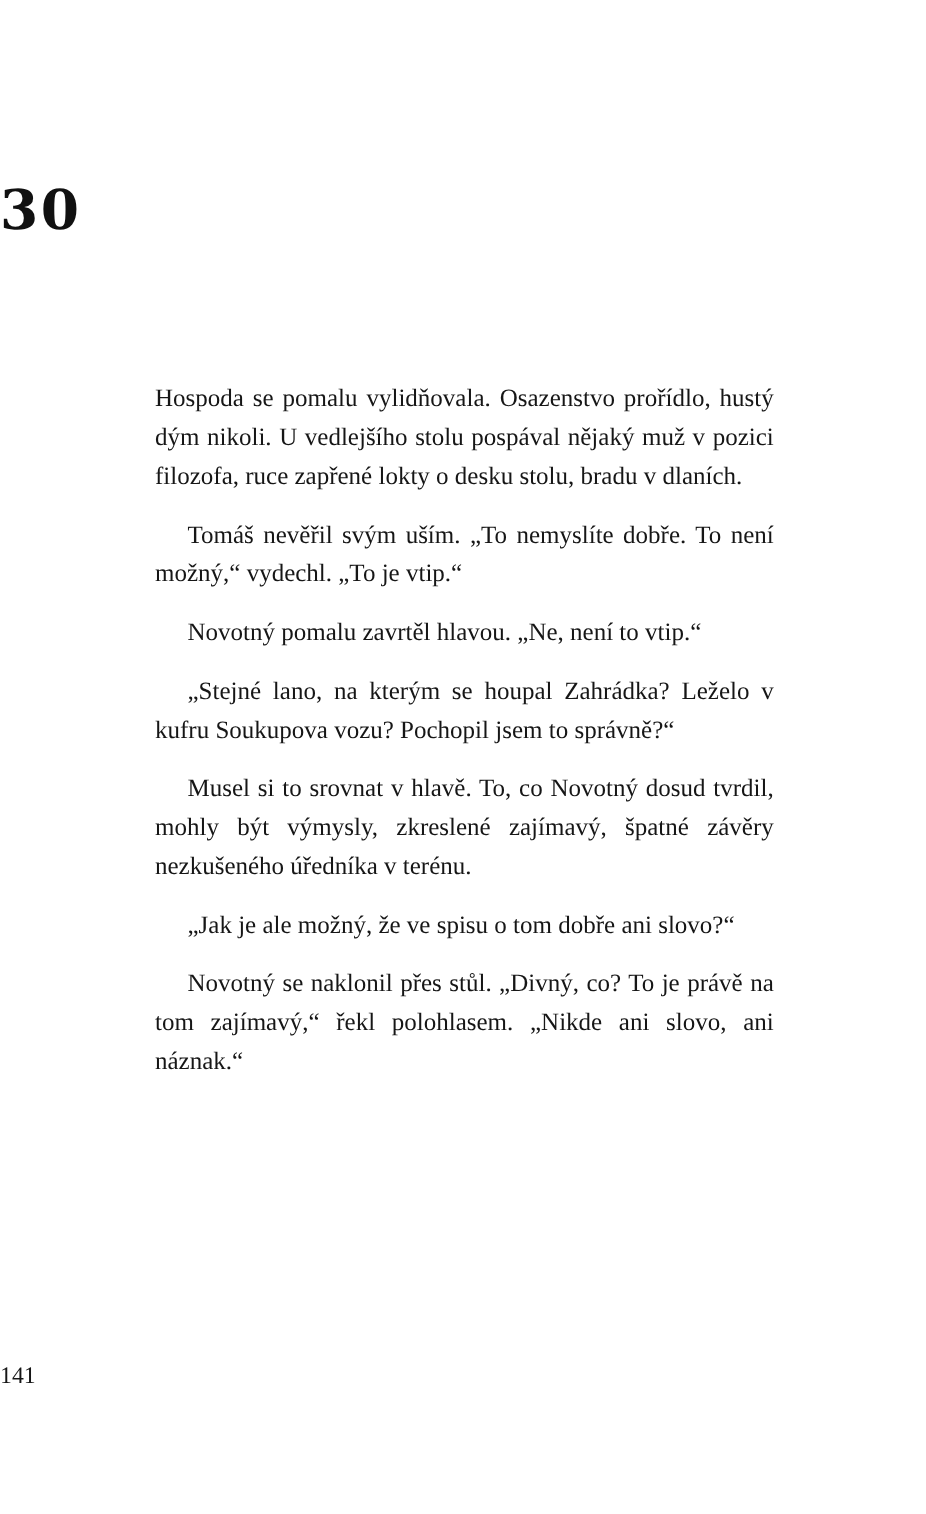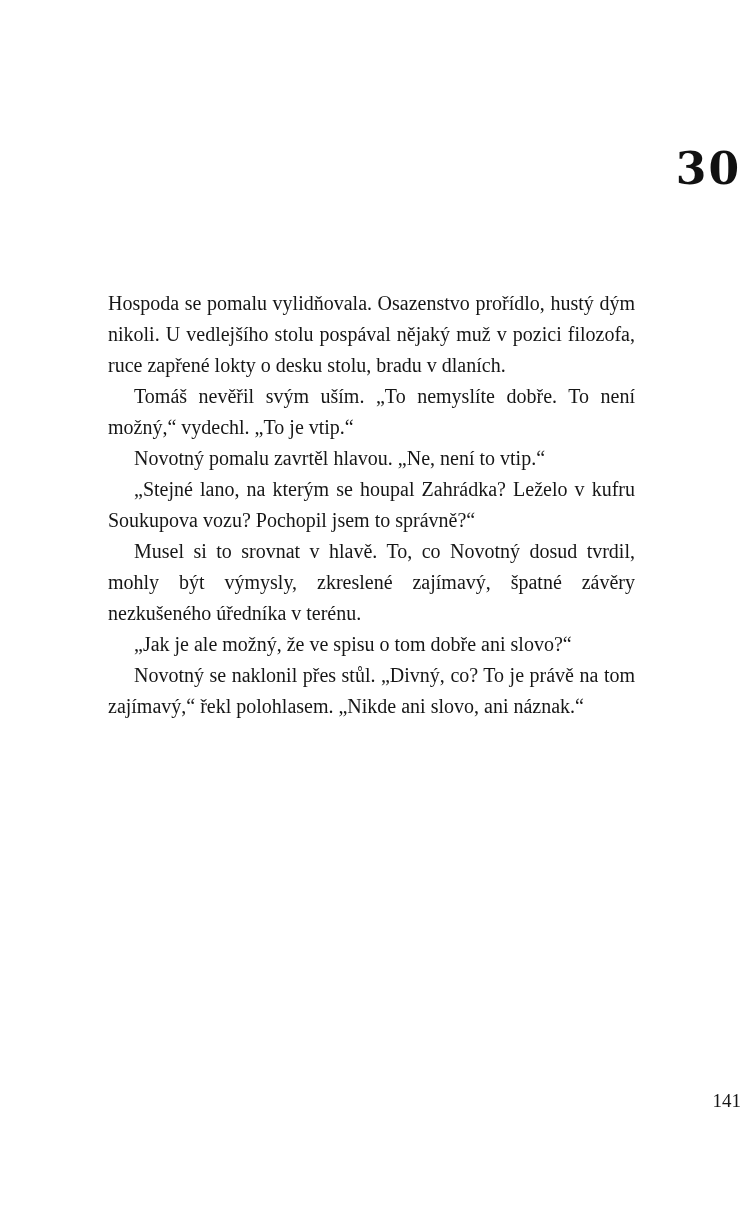--- a/index.html
+++ b/index.html
@@ -16,51 +16,51 @@
     color: #1a1a1a;
     box-sizing: border-box;
     overflow: hidden;
   }
   .chapter-number {
     position: absolute;
     top: 143px;
     left: 0;
     width: 741px;
     margin: 0;
-    text-align: right;
+    text-align: left;
     font-family: "DejaVu Serif", serif;
     font-weight: 700;
     font-size: 44px;
     letter-spacing: 2px;
     color: #111111;
   }
   .text-block {
     position: absolute;
     top: 288px;
     left: 108px;
     width: 527px;
     font-size: 20px;
     line-height: 31px;
     text-align: justify;
     color: #161616;
   }
   .text-block p {
-    margin: 0;
+    margin: 16px;
     padding: 0;
     hyphens: auto;
   }
   .text-block p.indent {
     text-indent: 26px;
   }
   .page-number {
     position: absolute;
     top: 1090px;
     left: 0;
     width: 741px;
-    text-align: right;
+    text-align: left;
     font-size: 19px;
     color: #161616;
   }
 </style>
 </head>
 <body>
 
 <div class="book-page">
   <h1 class="chapter-number">30</h1>
 

